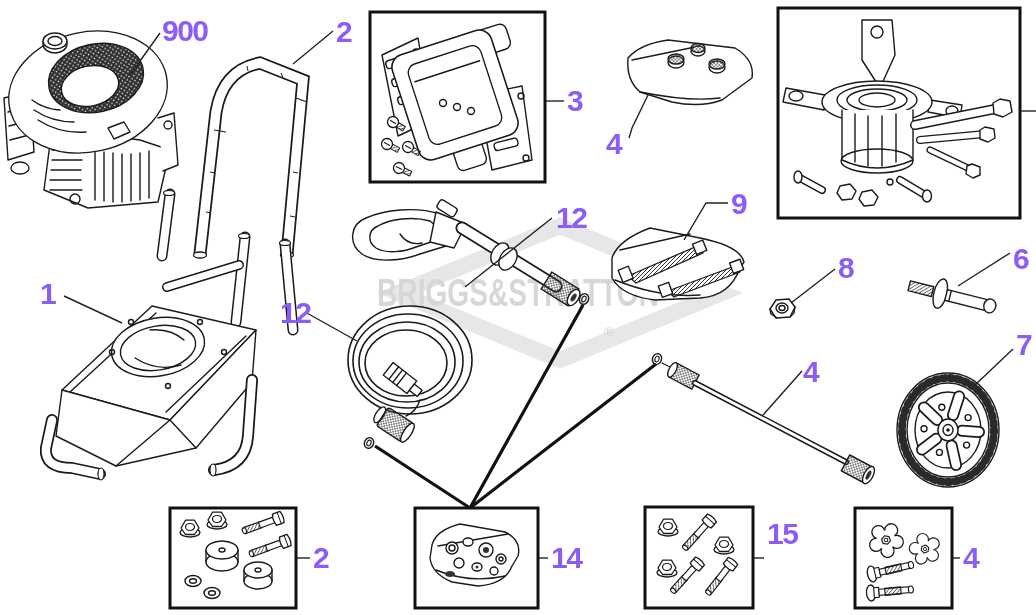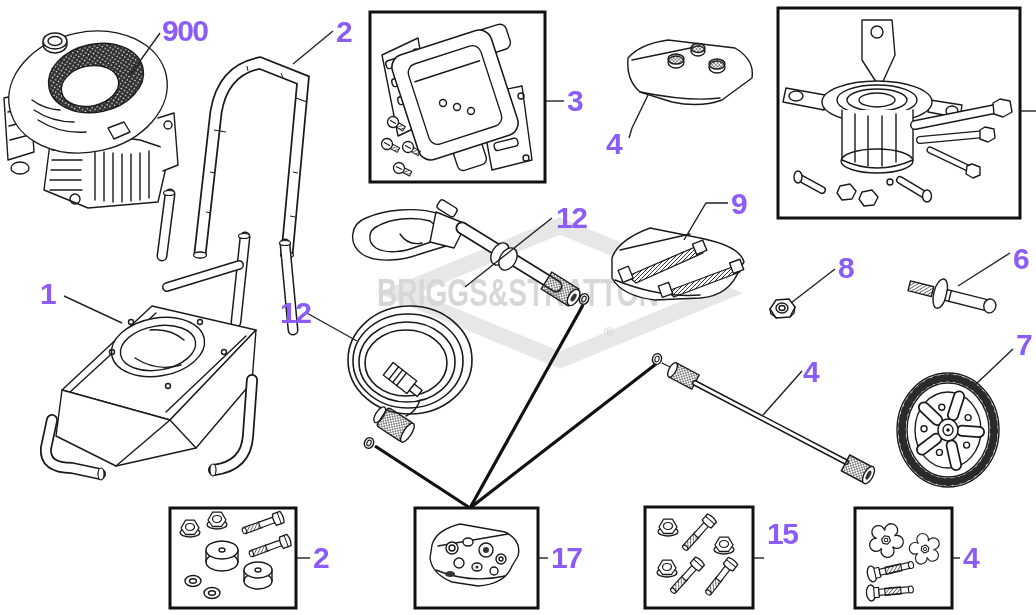--- a/index.html
+++ b/index.html
@@ -422,17 +422,17 @@
 <div class="callout" style="left:606px;top:129px">4</div>
 <div class="callout" style="left:40px;top:279px">1</div>
 <div class="callout" style="left:556px;top:203px">12</div>
 <div class="callout" style="left:731px;top:189px">9</div>
 <div class="callout" style="left:838px;top:253px">8</div>
 <div class="callout" style="left:1013px;top:244px">6</div>
 <div class="callout" style="left:1016px;top:330px">7</div>
 <div class="callout" style="left:803px;top:357px">4</div>
 <div class="callout" style="left:280px;top:298px">12</div>
 <div class="callout" style="left:313px;top:543px">2</div>
-<div class="callout" style="left:551px;top:543px">17</div>
+<div class="callout" style="left:551px;top:543px">14</div>
 <div class="callout" style="left:767px;top:519px">15</div>
 <div class="callout" style="left:963px;top:543px">4</div>
 
 </div>
 
 </body></html>

